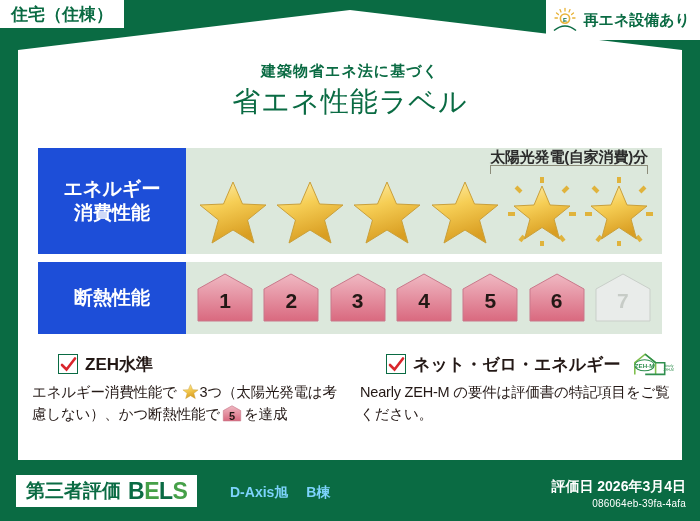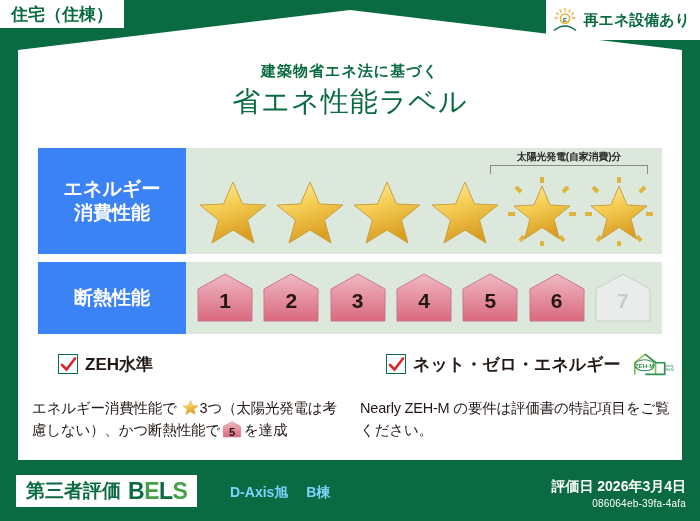--- a/index.html
+++ b/index.html
@@ -63,21 +63,21 @@
     display: flex;
     background: #dce8dc;
     left: 38px; width: 624px;
   }
   .row-energy { top: 148px; height: 106px; }
   .row-insul  { top: 262px; height: 72px; }
 
   .row-key {
     flex: none;
     width: 148px;
-    background: #3b82f6;
+    background: #1d4ed8;
     color: #ffffff;
     display: flex; flex-direction: column;
     align-items: center; justify-content: center;
     font-weight: bold; font-size: 19px;
     line-height: 1.25;
   }
   .row-val { flex: 1; position: relative; }
 
   
   .stars {
@@ -88,21 +88,21 @@
   .star-wrap { position: relative; width: 74px; height: 72px; }
   .star-svg  { width: 74px; height: 72px; display: block; }
 
   
   .solar-note {
     position: absolute; top: 2px; right: 4px;
     width: 178px; height: 30px;
     pointer-events: none;
   }
   .solar-note .txt {
-    font-size: 10px; color: #2b2b2b; text-align: center;
+    font-size: 15px; color: #2b2b2b; text-align: center;
     font-weight: bold; line-height: 13px; letter-spacing: -0.2px;
   }
   .solar-note .brk {
     position: absolute; left: 10px; right: 10px; top: 15px; height: 9px;
     border: 1px solid #8c8c7a; border-bottom: none;
   }
 
   
   .houses {
     position: absolute; left: 6px; right: 6px; top: 4px; bottom: 4px;
@@ -120,21 +120,21 @@
   
   .crit {
     position: absolute; top: 352px;
     font-size: 15px; color: #231815;
   }
   .crit-left  { left: 32px;  width: 310px; }
   .crit-right { left: 360px; width: 316px; }
 
   .crit-head {
     display: flex; align-items: center; gap: 7px;
-    height: 24px; margin-bottom: 22px; padding-left: 26px;
+    height: 24px; margin-bottom: 6px; padding-left: 26px;
   }
   .cbox {
     flex: none; width: 20px; height: 20px;
     border: 1.5px solid #0a6b43; background: #fff;
     position: relative;
   }
   .cbox svg { position: absolute; left: 1px; top: 1px; }
   .crit-title {
     font-size: 17px; font-weight: bold; color: #231815;
     letter-spacing: 0px; white-space: nowrap;

